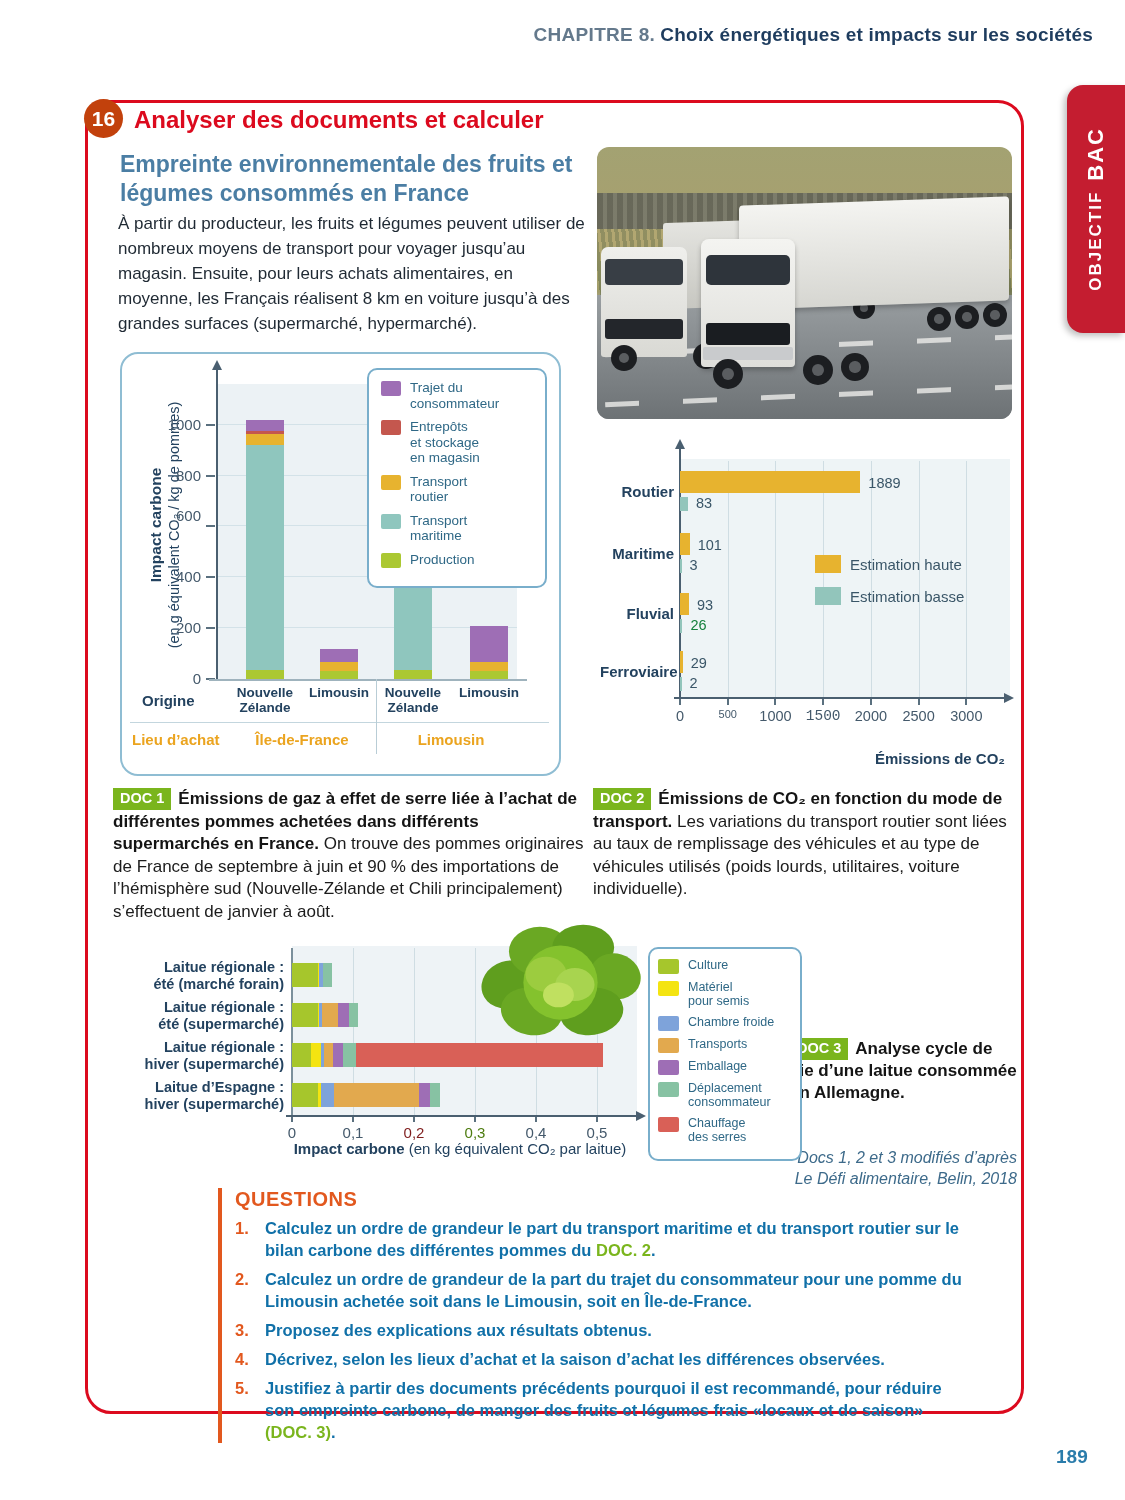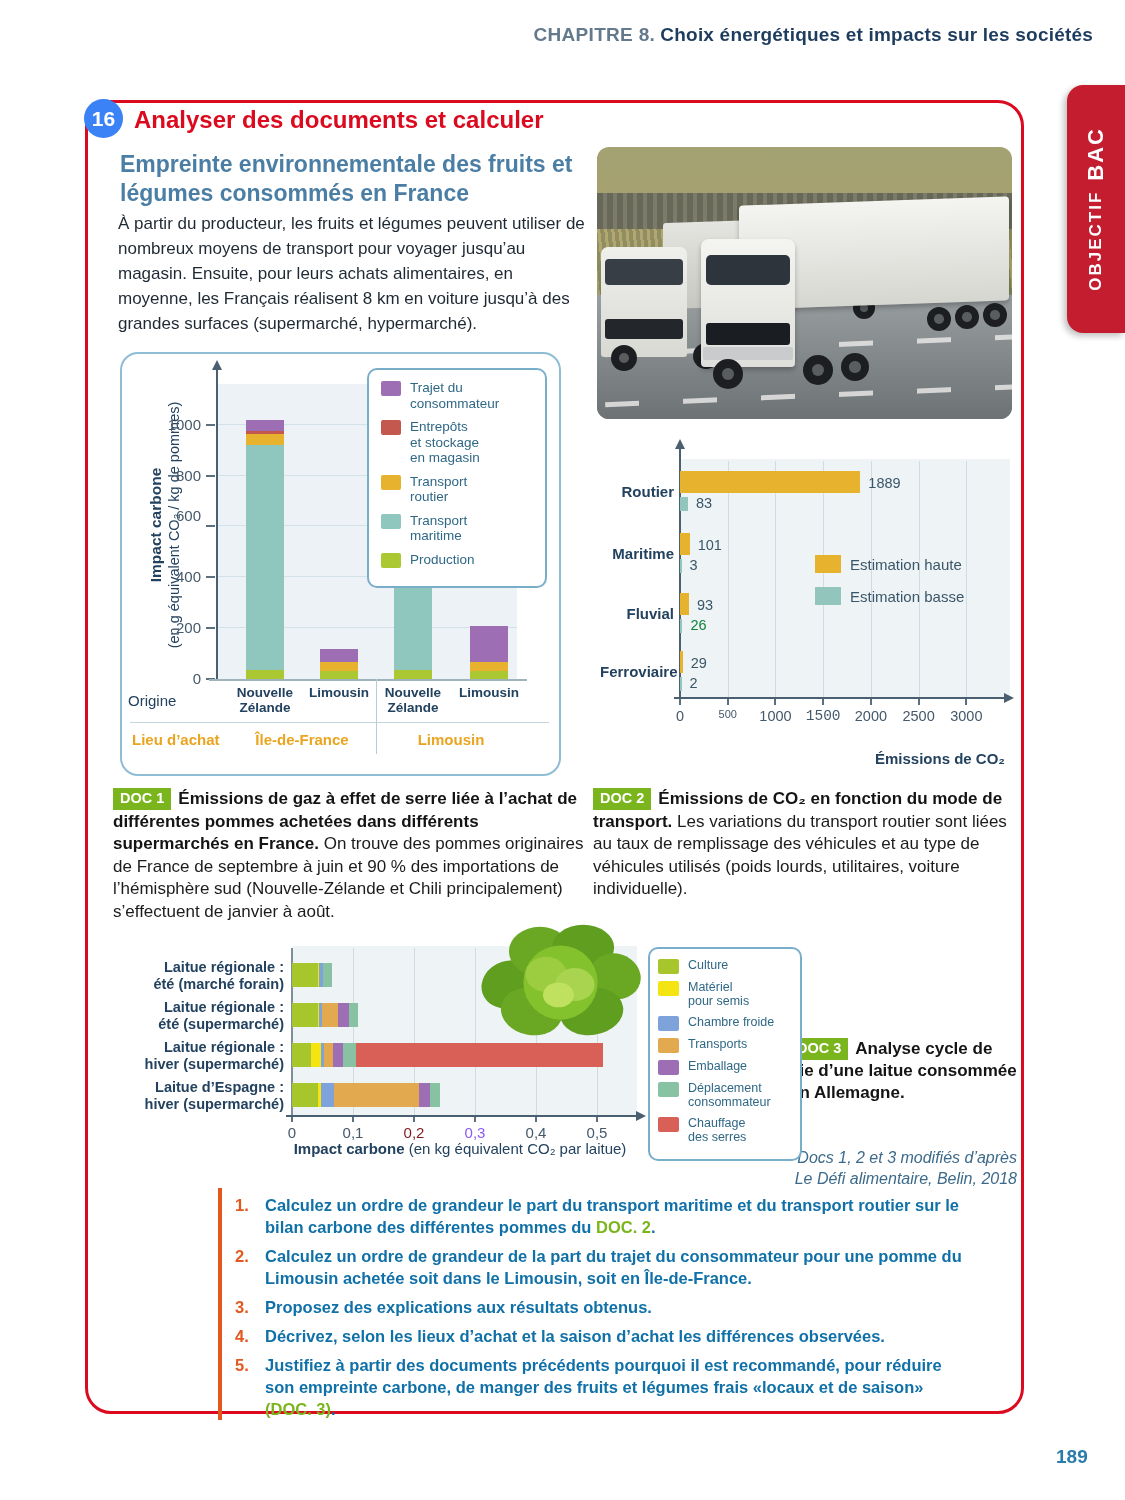--- a/index.html
+++ b/index.html
@@ -19,21 +19,21 @@
     box-shadow:-3px 3px 6px rgba(0,0,0,.25);}
   .bac-tab .vtext{writing-mode:vertical-rl;transform:rotate(180deg);color:#fff;font-weight:bold;
     letter-spacing:2px;white-space:nowrap;}
   .bac-objectif{font-size:17px;}
   .bac-bac{font-size:22px;margin-top:10px;}
 
   
   .main-box{position:absolute;left:85px;top:100px;width:933px;height:1308px;
     border:3px solid #dc0a1e;border-radius:26px;background:#fff;}
   .ex-circle{position:absolute;left:84px;top:99px;width:39px;height:39px;border-radius:50%;
-    background:#3b82f6;color:#fff;font-weight:bold;font-size:21px;display:flex;
+    background:#c2410c;color:#fff;font-weight:bold;font-size:21px;display:flex;
     align-items:center;justify-content:center;z-index:4;}
   .ex-title{position:absolute;left:134px;top:106px;font-size:24px;font-weight:bold;color:#dc0a1e;z-index:4;}
 
   .section-title{position:absolute;left:120px;top:150px;width:475px;font-size:23px;line-height:1.25;
     font-weight:bold;color:#4b7ea4;}
   .intro{position:absolute;left:118px;top:212px;width:468px;font-size:17px;line-height:1.47;color:#1f2933;}
 
   
   .photo{position:absolute;left:597px;top:147px;width:415px;height:272px;border-radius:12px;
     overflow:hidden;background:linear-gradient(180deg,#a3a272 0%,#a89f6e 34%,#8f9465 48%,#7f855b 53%,#96999b 56%,#83878a 75%,#6f7477 100%);}
@@ -217,21 +217,21 @@
         <div class="legend-label">Production</div>
       </div>
     </div>
   <div>
       <div style="position: absolute; top: 331px; left: 101px; width: 84px; text-align: center; font-size: 13.5px; font-weight: bold; color: rgb(35, 66, 95); line-height: 1.12; white-space: pre-line;">Nouvelle
 Zélande</div>
       <div style="position: absolute; top: 331px; left: 175px; width: 84px; text-align: center; font-size: 13.5px; font-weight: bold; color: rgb(35, 66, 95); line-height: 1.12; white-space: pre-line;">Limousin</div>
       <div style="position: absolute; top: 331px; left: 249px; width: 84px; text-align: center; font-size: 13.5px; font-weight: bold; color: rgb(35, 66, 95); line-height: 1.12; white-space: pre-line;">Nouvelle
 Zélande</div>
       <div style="position: absolute; top: 331px; left: 325px; width: 84px; text-align: center; font-size: 13.5px; font-weight: bold; color: rgb(35, 66, 95); line-height: 1.12; white-space: pre-line;">Limousin</div>
-      <div style="position: absolute; left: 6px; top: 338px; font-size: 15px; font-weight: normal; color: rgb(35, 66, 95);">Origine</div>
+      <div style="position: absolute; left: 20px; top: 338px; font-size: 15px; font-weight: bold; color: rgb(35, 66, 95);">Origine</div>
       <div style="position: absolute; left: 8px; right: 10px; top: 368px; height: 1px; background: rgb(195, 214, 222);"></div>
       <div style="position: absolute; left: 10px; top: 377px; font-size: 15px; font-weight: bold; color: rgb(235, 164, 31);">Lieu d’achat</div>
       <div style="position: absolute; left: 120px; top: 377px; width: 120px; text-align: center; font-size: 15px; font-weight: bold; color: rgb(235, 164, 31);">Île-de-France</div>
       <div style="position: absolute; left: 269px; top: 377px; width: 120px; text-align: center; font-size: 15px; font-weight: bold; color: rgb(235, 164, 31);">Limousin</div>
       <div style="position: absolute; left: 254px; top: 325px; width: 1px; height: 75px; background: rgb(185, 205, 214);"></div>
     </div>
 </div>
 
 <div class="doc2-chart">
   <div class="doc2-axis-caption">
@@ -303,21 +303,21 @@
     <div style="position: absolute; left: 151px; top: 185px; width: 2px; height: 7px; background: rgb(90, 112, 127); z-index: 2;"></div>
     <div style="position: absolute; left: 130px; top: 194px; width: 44px; text-align: center; font-size: 15px; color: rgb(68, 89, 107);">0</div>
     <div style="position: absolute; left: 213px; top: 18px; height: 167px; width: 1px; background: rgb(207, 221, 227); z-index: 1;"></div>
     <div style="position: absolute; left: 212px; top: 185px; width: 2px; height: 7px; background: rgb(90, 112, 127); z-index: 2;"></div>
     <div style="position: absolute; left: 191px; top: 194px; width: 44px; text-align: center; font-size: 15px; color: rgb(68, 89, 107);">0,1</div>
     <div style="position: absolute; left: 274px; top: 18px; height: 167px; width: 1px; background: rgb(207, 221, 227); z-index: 1;"></div>
     <div style="position: absolute; left: 273px; top: 185px; width: 2px; height: 7px; background: rgb(90, 112, 127); z-index: 2;"></div>
     <div style="position: absolute; left: 252px; top: 194px; width: 44px; text-align: center; font-size: 15px; color: #7f1d1d;">0,2</div>
     <div style="position: absolute; left: 335px; top: 18px; height: 167px; width: 1px; background: rgb(207, 221, 227); z-index: 1;"></div>
     <div style="position: absolute; left: 334px; top: 185px; width: 2px; height: 7px; background: rgb(90, 112, 127); z-index: 2;"></div>
-    <div style="position: absolute; left: 313px; top: 194px; width: 44px; text-align: center; font-size: 15px; color: #8b5cf6;">0,3</div>
+    <div style="position: absolute; left: 313px; top: 194px; width: 44px; text-align: center; font-size: 15px; color: #4d7c0f;">0,3</div>
     <div style="position: absolute; left: 396px; top: 18px; height: 167px; width: 1px; background: rgb(207, 221, 227); z-index: 1;"></div>
     <div style="position: absolute; left: 395px; top: 185px; width: 2px; height: 7px; background: rgb(90, 112, 127); z-index: 2;"></div>
     <div style="position: absolute; left: 374px; top: 194px; width: 44px; text-align: center; font-size: 15px; color: rgb(68, 89, 107);">0,4</div>
     <div style="position: absolute; left: 457px; top: 18px; height: 167px; width: 1px; background: rgb(207, 221, 227); z-index: 1;"></div>
     <div style="position: absolute; left: 456px; top: 185px; width: 2px; height: 7px; background: rgb(90, 112, 127); z-index: 2;"></div>
     <div style="position: absolute; left: 435px; top: 194px; width: 44px; text-align: center; font-size: 15px; color: rgb(68, 89, 107);">0,5</div>
     <div style="position: absolute; left: 151px; top: 18px; height: 167px; width: 2px; background: rgb(123, 144, 156); z-index: 2;"></div>
     <div style="position: absolute; left: 146px; top: 185px; width: 352px; height: 2px; background: rgb(74, 95, 112); z-index: 2;"></div>
     <div class="arrow-right" style="position: absolute; left: 496px; top: 181px; z-index: 2;"></div>
     <div style="position: absolute; left: 0px; top: 29px; width: 144px; text-align: right; font-size: 14.5px; font-weight: bold; color: rgb(35, 66, 95); line-height: 1.15; white-space: pre-line;">Laitue régionale :
@@ -375,20 +375,21 @@
 </svg>
 
 <div class="doc-caption doc3-caption">
   <span class="doc-badge">DOC 3</span><b>Analyse cycle de vie d’une laitue consommée en Allemagne.</b>
 </div>
 
 <div class="credit">Docs 1, 2 et 3 modifiés d’après
 Le Défi alimentaire, Belin, 2018</div>
 
 <div class="questions">
+  <div class="questions-heading">QUESTIONS</div>
   <div>
       <div style="display: flex; gap: 9px; margin-top: 7px;">
         <div style="color: rgb(226, 88, 30); font-weight: bold; min-width: 21px; font-size: 16.5px; line-height: 1.33;">1.</div>
         <div style="color: rgb(16, 112, 168); font-weight: bold; font-size: 16.5px; line-height: 1.33;">Calculez un ordre de grandeur le part du transport maritime et du transport routier sur le bilan carbone des différentes pommes du <span style="color: rgb(122, 181, 29);">DOC. 2</span>.</div>
       </div>
       <div style="display: flex; gap: 9px; margin-top: 7px;">
         <div style="color: rgb(226, 88, 30); font-weight: bold; min-width: 21px; font-size: 16.5px; line-height: 1.33;">2.</div>
         <div style="color: rgb(16, 112, 168); font-weight: bold; font-size: 16.5px; line-height: 1.33;">Calculez un ordre de grandeur de la part du trajet du consommateur pour une pomme du Limousin achetée soit dans le Limousin, soit en Île-de-France.</div>
       </div>
       <div style="display: flex; gap: 9px; margin-top: 7px;">

